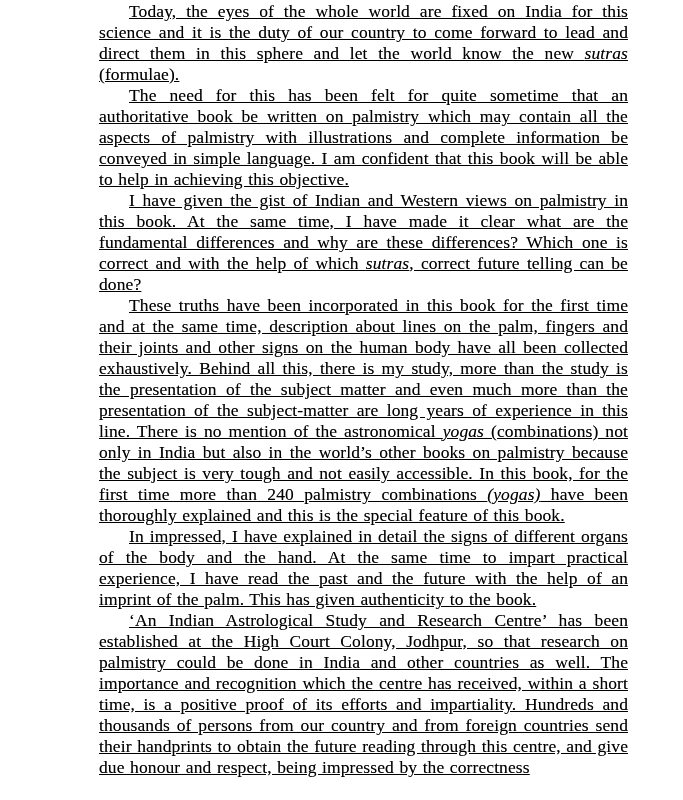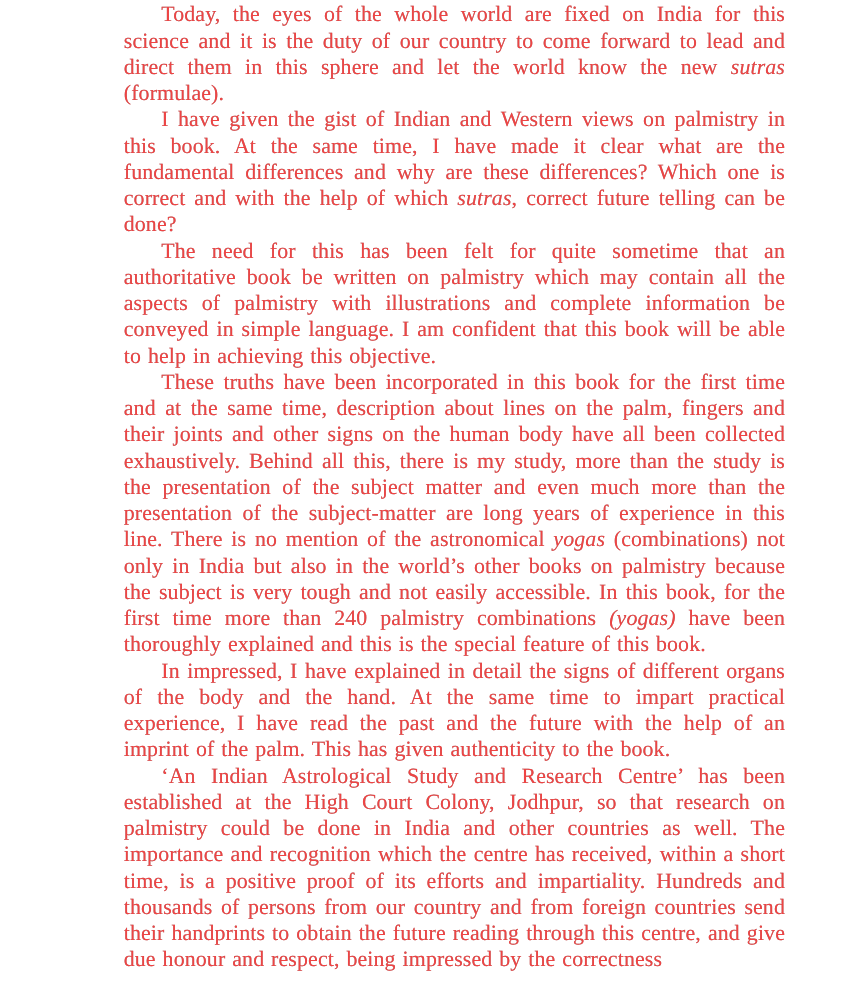--- a/index.html
+++ b/index.html
@@ -21,34 +21,35 @@
     top: 1px;
     width: 529px;
   }
   .text-column p {
     margin: 0;
     padding: 0;
     text-indent: 30px;
     text-align: justify;
     font-size: 17.5px;
     line-height: 21px;
-    color: #ef4444;
+    color: #000000;
     word-spacing: 0.06em;
     letter-spacing: 0.1px;
     text-shadow: 0 0 0.5px rgba(20,20,20,0.45);
+    text-decoration: underline;
   }
   .text-column p i {
     font-style: italic;
   }
 </style>
 </head>
 <body>
 
 <div class="page">
   <div class="text-column">
       <p><span>Today, the eyes of the whole world are fixed on India for this science and it is the duty of our country to come forward to lead and direct them in this sphere and let the world know the new </span><i>sutras</i><span> (formulae).</span></p>
+      <p><span>The need for this has been felt for quite sometime that an authoritative book be written on palmistry which may contain all the aspects of palmistry with illustrations and complete information be conveyed in simple language. I am confident that this book will be able to help in achieving this objective.</span></p>
       <p><span>I have given the gist of Indian and Western views on palmistry in this book. At the same time, I have made it clear what are the fundamental differences and why are these differences? Which one is correct and with the help of which </span><i>sutras</i><span>, correct future telling can be done?</span></p>
-      <p><span>The need for this has been felt for quite sometime that an authoritative book be written on palmistry which may contain all the aspects of palmistry with illustrations and complete information be conveyed in simple language. I am confident that this book will be able to help in achieving this objective.</span></p>
       <p><span>These truths have been incorporated in this book for the first time and at the same time, description about lines on the palm, fingers and their joints and other signs on the human body have all been collected exhaustively. Behind all this, there is my study, more than the study is the presentation of the subject matter and even much more than the presentation of the subject-matter are long years of experience in this line. There is no mention of the astronomical </span><i>yogas</i><span> (combinations) not only in India but also in the world’s other books on palmistry because the subject is very tough and not easily accessible. In this book, for the first time more than 240 palmistry combinations </span><i>(yogas)</i><span> have been thoroughly explained and this is the special feature of this book.</span></p>
       <p><span>In impressed, I have explained in detail the signs of different organs of the body and the hand. At the same time to impart practical experience, I have read the past and the future with the help of an imprint of the palm. This has given authenticity to the book.</span></p>
       <p><span>‘An Indian Astrological Study and Research Centre’ has been established at the High Court Colony, Jodhpur, so that research on palmistry could be done in India and other countries as well. The importance and recognition which the centre has received, within a short time, is a positive proof of its efforts and impartiality. Hundreds and thousands of persons from our country and from foreign countries send their handprints to obtain the future reading through this centre, and give due honour and respect, being impressed by the correctness</span></p>
     </div>
 </div>
 
 </body></html>

